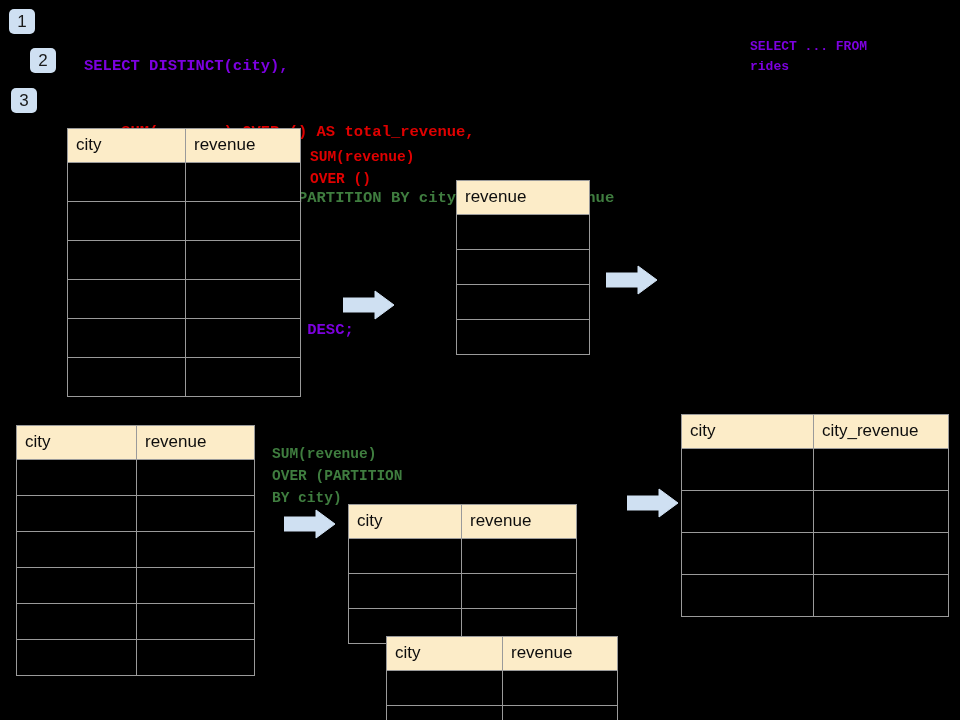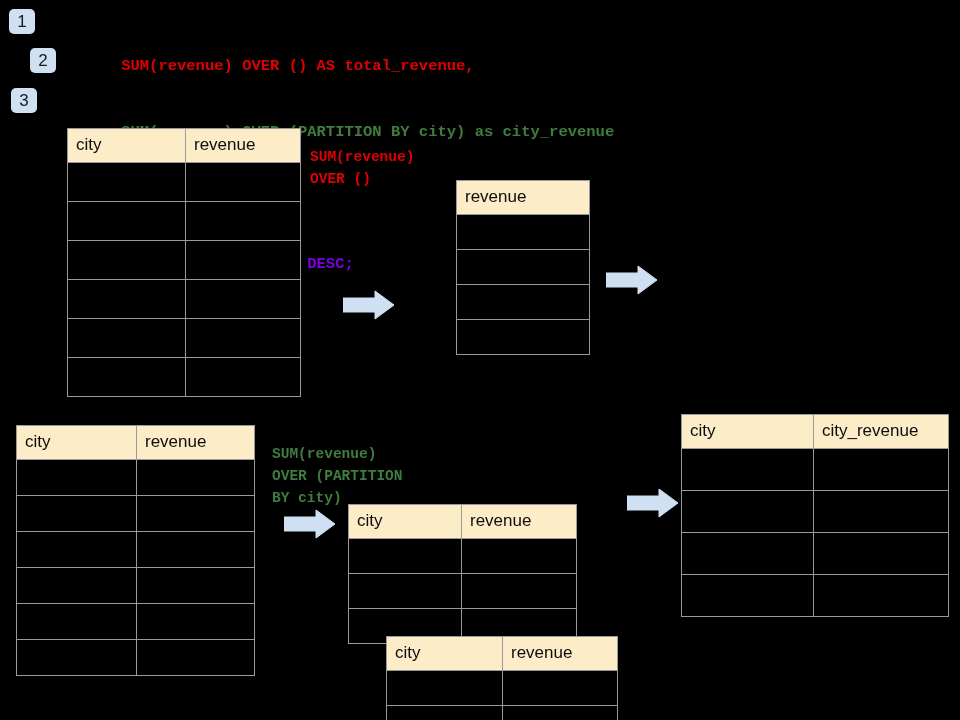--- a/index.html
+++ b/index.html
@@ -106,26 +106,29 @@
     <span>1</span>
   </div>
   <div class="badge" style="left:30px; top:48px;">
     <span>2</span>
   </div>
   <div class="badge" style="left:11px; top:88px;">
     <span>3</span>
   </div>
 
   <div class="code" style="left:84px; top:11px;">
+    <div class="code-line c-purple">SELECT DISTINCT(city),</div>
     <div class="code-line c-red">    SUM(revenue) OVER () AS total_revenue,</div>
     <div class="code-line c-green">    SUM(revenue) OVER (PARTITION BY city) as city_revenue</div>
     <div class="code-line c-purple">  FROM rides</div>
     <div class="code-line c-purple">  ORDER by city_revenue DESC;</div>
   </div>
 
+  <div class="annot-sm" style="left:750px; top:37px;">SELECT ... FROM
+rides</div>
 
   <div class="annot c-red" style="left:310px; top:138px;">SUM(revenue)
 OVER ()</div>
 
   <div class="annot c-green" style="left:272px; top:435px;">SUM(revenue)
 OVER (PARTITION
 BY city)</div>
 
   <table class="tbl" style="left:67px; top:128px;">
     <colgroup>

